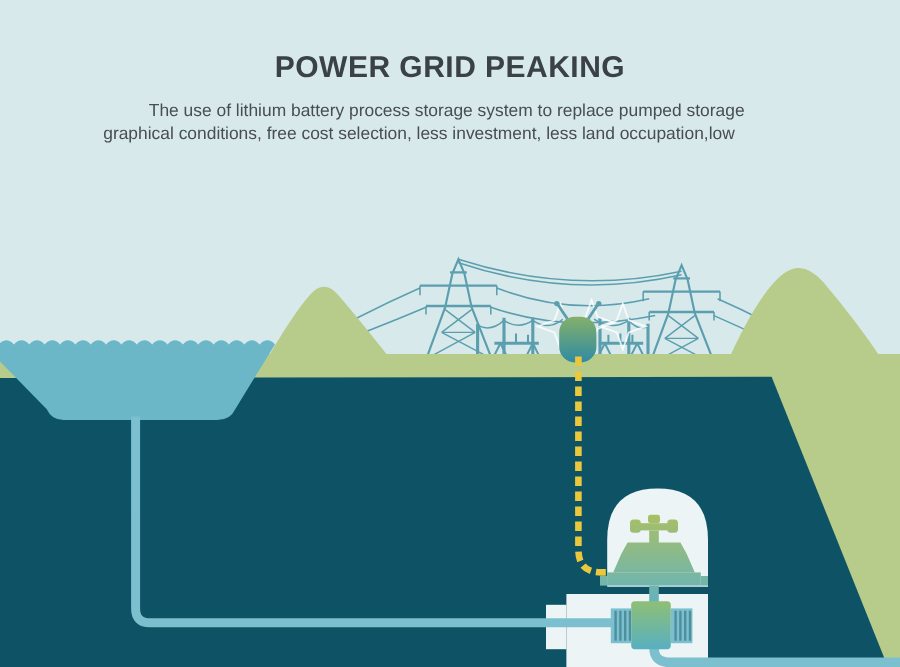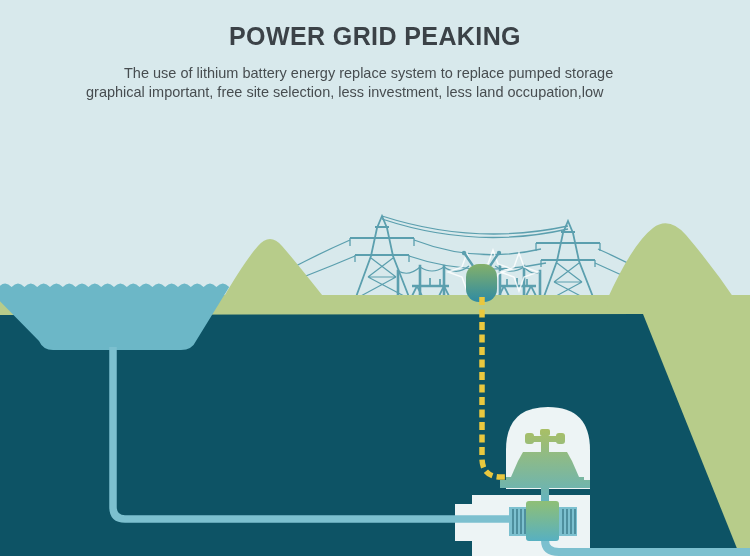--- a/index.html
+++ b/index.html
@@ -5,21 +5,21 @@
   html,body{margin:0;padding:0;}
   .page{
     position:relative;
     width:750px;height:556px;
     background:var(--sky,#d8e9ec);
     overflow:hidden;
     font-family:"Liberation Sans", sans-serif;
   }
   .page-title{
     margin:0;
-    padding-top:22px;
+    padding-top:42px;
     text-align:center;
     font-size:25px;
     font-weight:700;
     letter-spacing:0.4px;
     color:var(--title-color,#3b4247);
   }
   .description{
     width:578px;
     margin:13px auto 0 auto;
     font-size:14.5px;
@@ -33,22 +33,22 @@
   .tw{stroke:var(--structure-teal,#5b9fae);fill:none;}
 </style>
 </head>
 <body>
 
 <div class="page">
 
   <h1 class="page-title">POWER GRID PEAKING</h1>
 
   <div class="description">
-    <div class="line indent">The use of lithium battery energy replace system to replace pumped storage</div>
-    <div class="line">graphical important, free site selection, less investment, less land occupation,low</div>
+    <div class="line indent">The use of lithium battery process storage system to replace pumped storage</div>
+    <div class="line">graphical conditions, free cost selection, less investment, less land occupation,low</div>
   </div>
 
   <svg class="scene" width="750" height="376" viewBox="0 180 750 376">
     <defs>
       <linearGradient id="machineGrad" gradientUnits="userSpaceOnUse" x1="0" y1="430" x2="0" y2="506">
         <stop offset="0" style="stop-color:var(--machine-green,#a8bf66)"></stop>
         <stop offset="1" style="stop-color:var(--machine-teal,#5fb2c3)"></stop>
       </linearGradient>
       <linearGradient id="turbGrad" gradientUnits="userSpaceOnUse" x1="0" y1="501" x2="0" y2="541">
         <stop offset="0" style="stop-color:#8fbf76"></stop>

